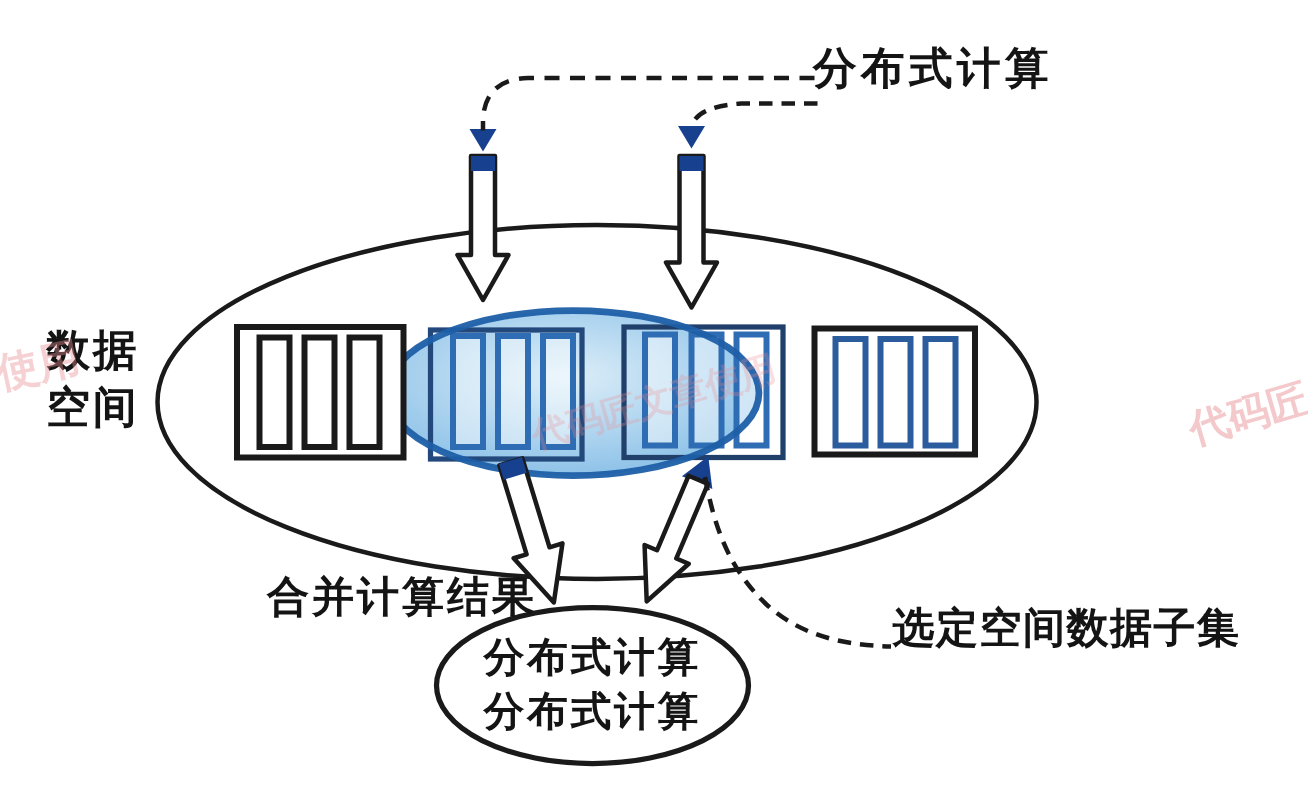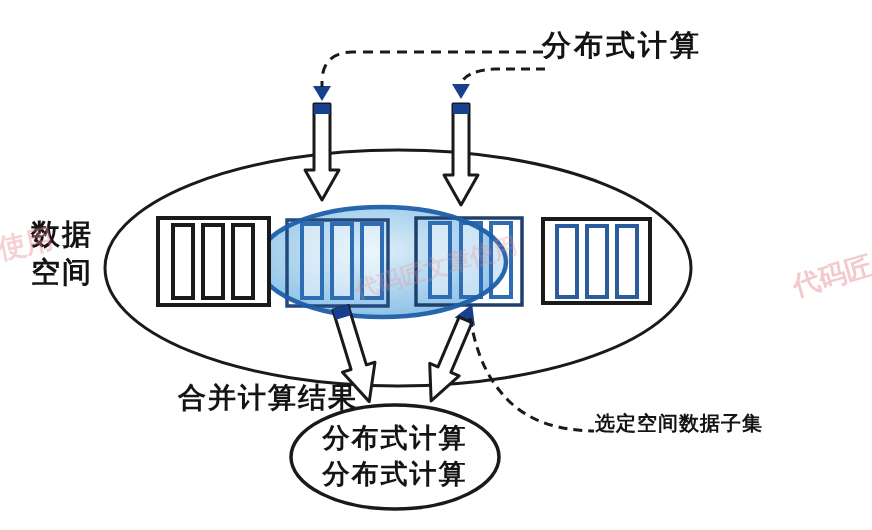--- a/index.html
+++ b/index.html
@@ -10,21 +10,21 @@
   }
   .canvas svg { position:absolute; left:0; top:0; }
   .label {
     position:absolute; color:#141414; font-weight:bold; white-space:nowrap;
     -webkit-user-select:none; user-select:none;
   }
   .lbl-distributed { left:542px; top:26px;  font-size:29px; letter-spacing:3px; }
   .lbl-dataspace   { left:24px;  top:215px; width:76px; font-size:29px; line-height:38px;
                      text-align:center; letter-spacing:2px; }
   .lbl-merge       { left:150px; top:379px; font-size:28px; letter-spacing:2px;margin-left:28px; }
-  .lbl-subset      { left:595px; top:410px; font-size:20px; letter-spacing:1px; }
+  .lbl-subset      { left:595px; top:400px; font-size:28px; letter-spacing:1px; }
   .lbl-reuse       { left:291px; top:420px; width:208px; font-size:27px; line-height:36px;
                      text-align:center; letter-spacing:2px; }
   .wm {
     position:absolute; color:#e98f94; font-weight:bold; white-space:nowrap;
     pointer-events:none;
   }
   .wm-left   { left:-30px; top:228px; font-size:28px; opacity:.40; transform:rotate(-12deg); }
   .wm-center { left:352px; top:252px; font-size:24px; opacity:.28; transform:rotate(-16deg); }
   .wm-right  { left:792px; top:258px; font-size:27px; opacity:.48; transform:rotate(-16deg); }
 </style>

